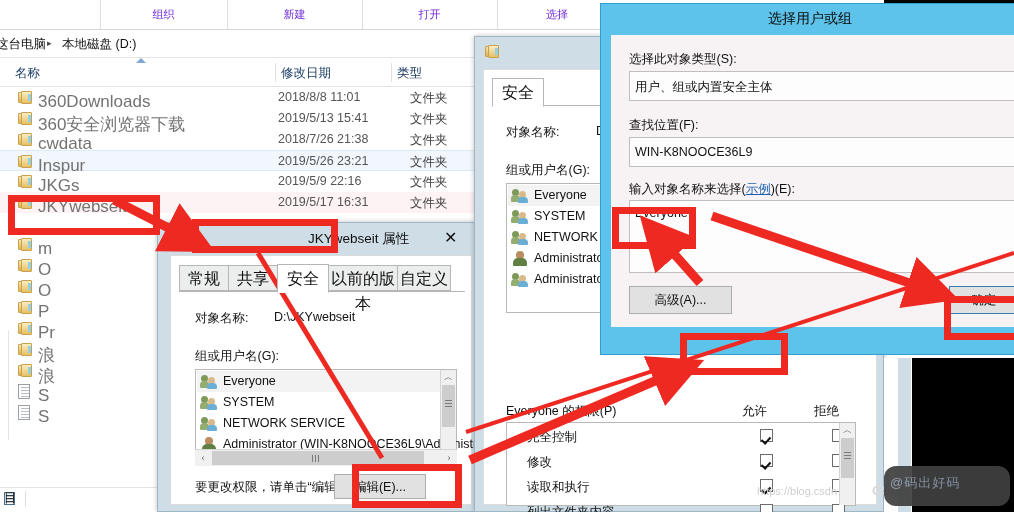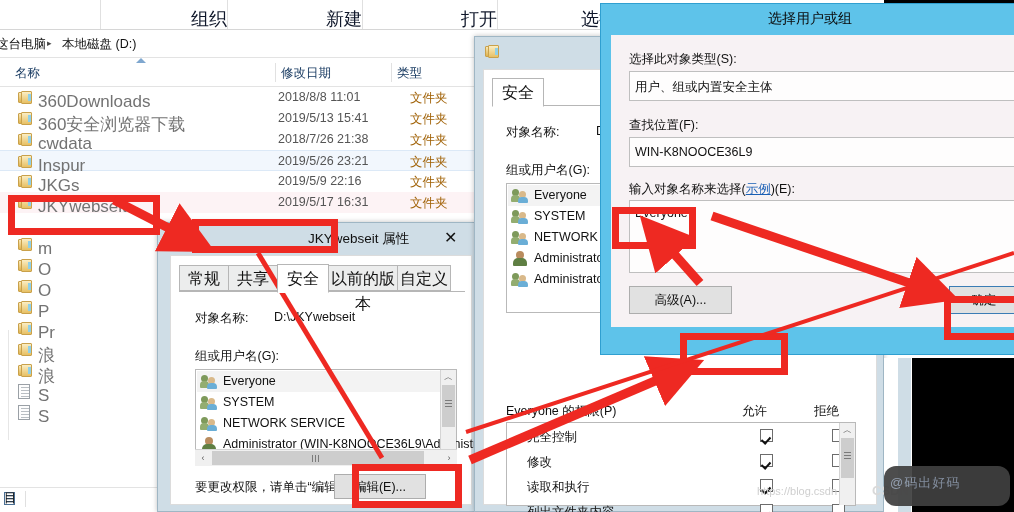--- a/index.html
+++ b/index.html
@@ -4,39 +4,39 @@
 <style>
   html,body{margin:0;padding:0;background:#fff;}
   body{width:1014px;height:512px;overflow:hidden;
        font-family:"Liberation Sans","DejaVu Sans",sans-serif;
        font-size:12px;color:#000;-webkit-font-smoothing:none;}
   #root{position:relative;width:1014px;height:512px;overflow:hidden;background:#fff;}
 
   
   .exp-ribbon{position:absolute;left:0;top:0;width:1014px;height:29px;background:#fff;border-bottom:1px solid #d6d6d6;}
   .ribbon-sep{position:absolute;top:0;width:1px;height:29px;background:#e0e0e0;}
-  .ribbon-grp{position:absolute;top:7px;font-size:18px;color:#0f172a;text-align:right;}
+  .ribbon-grp{position:absolute;top:7px;font-size:11px;color:#6d28d9;text-align:center;}
 
   .exp-breadcrumb{position:absolute;left:0;top:30px;width:1014px;height:27px;background:#fff;border-bottom:1px solid #e3e3e3;}
   .crumb{position:absolute;top:6px;font-size:12.5px;color:#111;white-space:nowrap;}
   .crumb-arrow{position:absolute;top:8px;font-size:9px;color:#444;}
 
   .col-head{position:absolute;left:0;top:58px;width:480px;height:28px;background:#fff;border-bottom:1px solid #e3e3e3;}
   .col-head .cell{position:absolute;top:7px;font-size:12.5px;color:#1a3c63;}
   .col-div{position:absolute;top:5px;width:1px;height:19px;background:#e1e1e1;}
   .sort-caret{position:absolute;left:136px;top:58px;width:0;height:0;
               border-left:5px solid transparent;border-right:5px solid transparent;border-bottom:5px solid #7fa7cf;}
 
   .file-list{position:absolute;left:0;top:87px;width:480px;height:425px;background:#fff;overflow:hidden;}
   .frow{position:absolute;left:0;width:480px;height:21px;}
   .frow.sel{background:#f2f7fd;border-top:1px solid #dce9f7;border-bottom:1px solid #dce9f7;box-sizing:border-box;}
   .frow.hot{background:#fdf3f5;}
   .fname{position:absolute;left:38px;top:5px;font-size:17px;color:#737373;white-space:nowrap;}
   .fdate{position:absolute;left:278px;top:3px;font-size:12.5px;color:#555;white-space:nowrap;}
-  .ftype{position:absolute;left:410px;top:3px;font-size:12.5px;color:#a16207;white-space:nowrap;}
+  .ftype{position:absolute;left:410px;top:3px;font-size:12.5px;color:#404040;white-space:nowrap;}
 
   .ico-folder{position:absolute;left:18px;top:4px;width:15px;height:13px;}
   .ico-folder .b1{position:absolute;left:0;top:1px;width:4px;height:11px;background:linear-gradient(#f8e7b6,#dfb34e);border:1px solid #c9a14b;box-sizing:border-box;border-radius:1px 0 0 1px;}
   .ico-folder .b2{position:absolute;left:3px;top:0px;width:11px;height:13px;background:linear-gradient(#fbeec4,#e7c064);border:1px solid #c9a14b;box-sizing:border-box;border-radius:1px;}
   .ico-folder .b3{position:absolute;left:10px;top:3px;width:3px;height:7px;background:#8fd0e8;}
   .ico-file{position:absolute;left:18px;top:3px;width:12px;height:15px;background:#fdfdfd;border:1px solid #9aa0a6;box-sizing:border-box;}
   .ico-file i{position:absolute;left:2px;width:8px;height:1px;background:#b9bec3;display:block;}
 
   .statusline{position:absolute;left:0;top:487px;width:178px;height:25px;background:#fff;border-top:1px solid #e3e3e3;}
   .status-ico{position:absolute;left:4px;top:4px;width:11px;height:13px;border:1px solid #4a6f93;box-sizing:border-box;}

